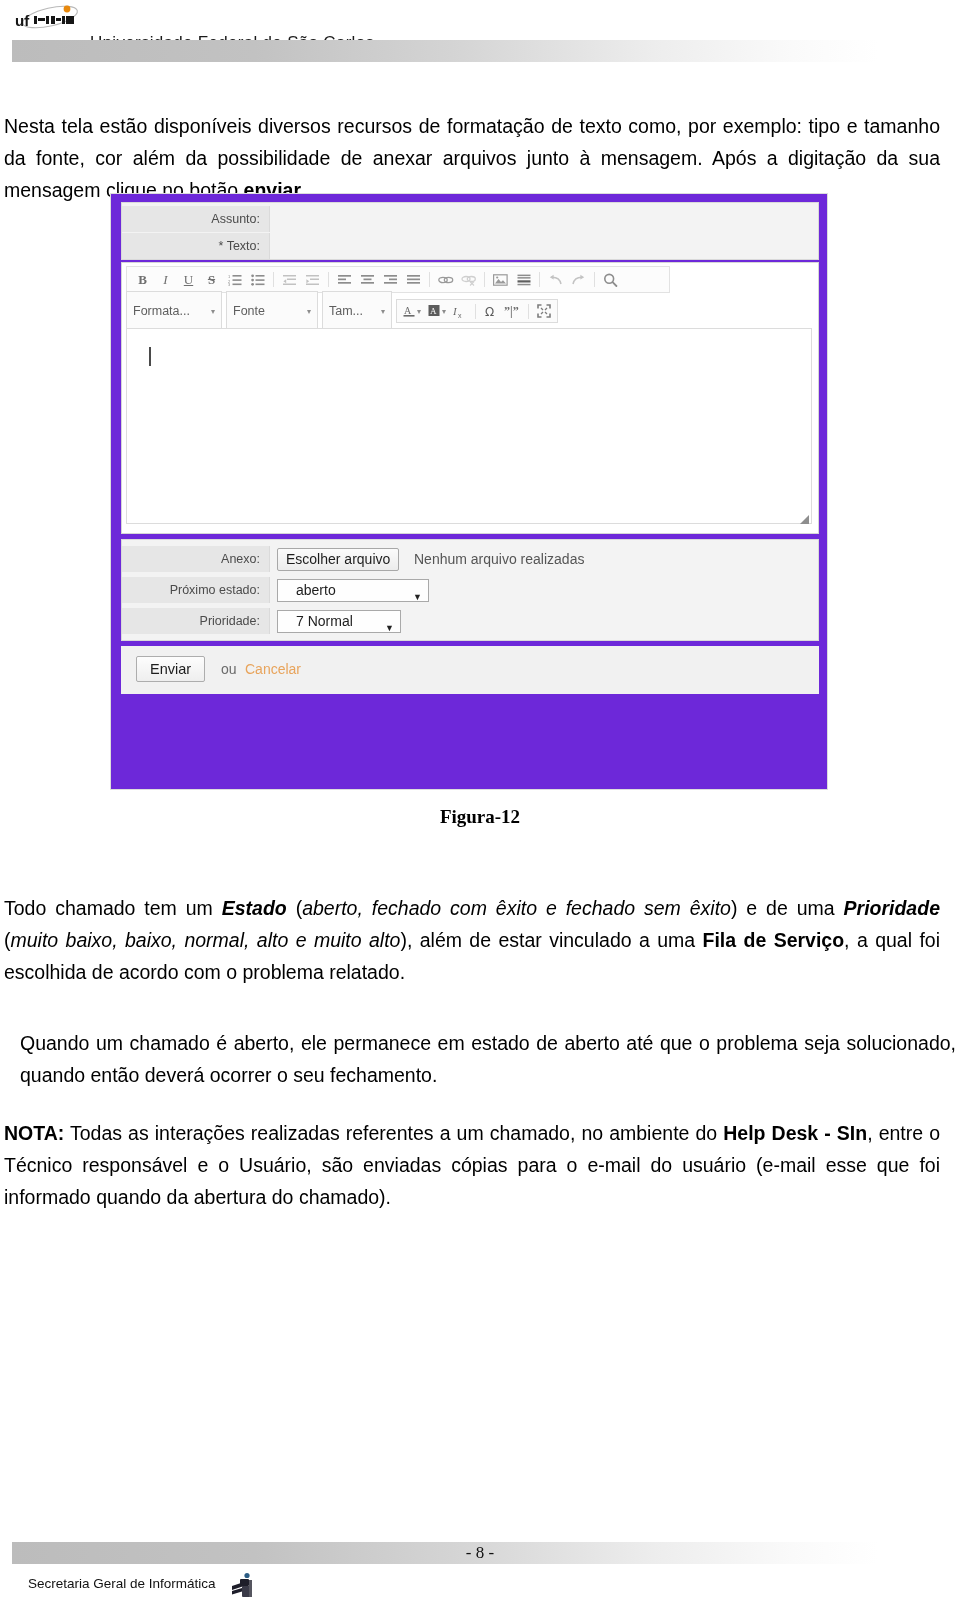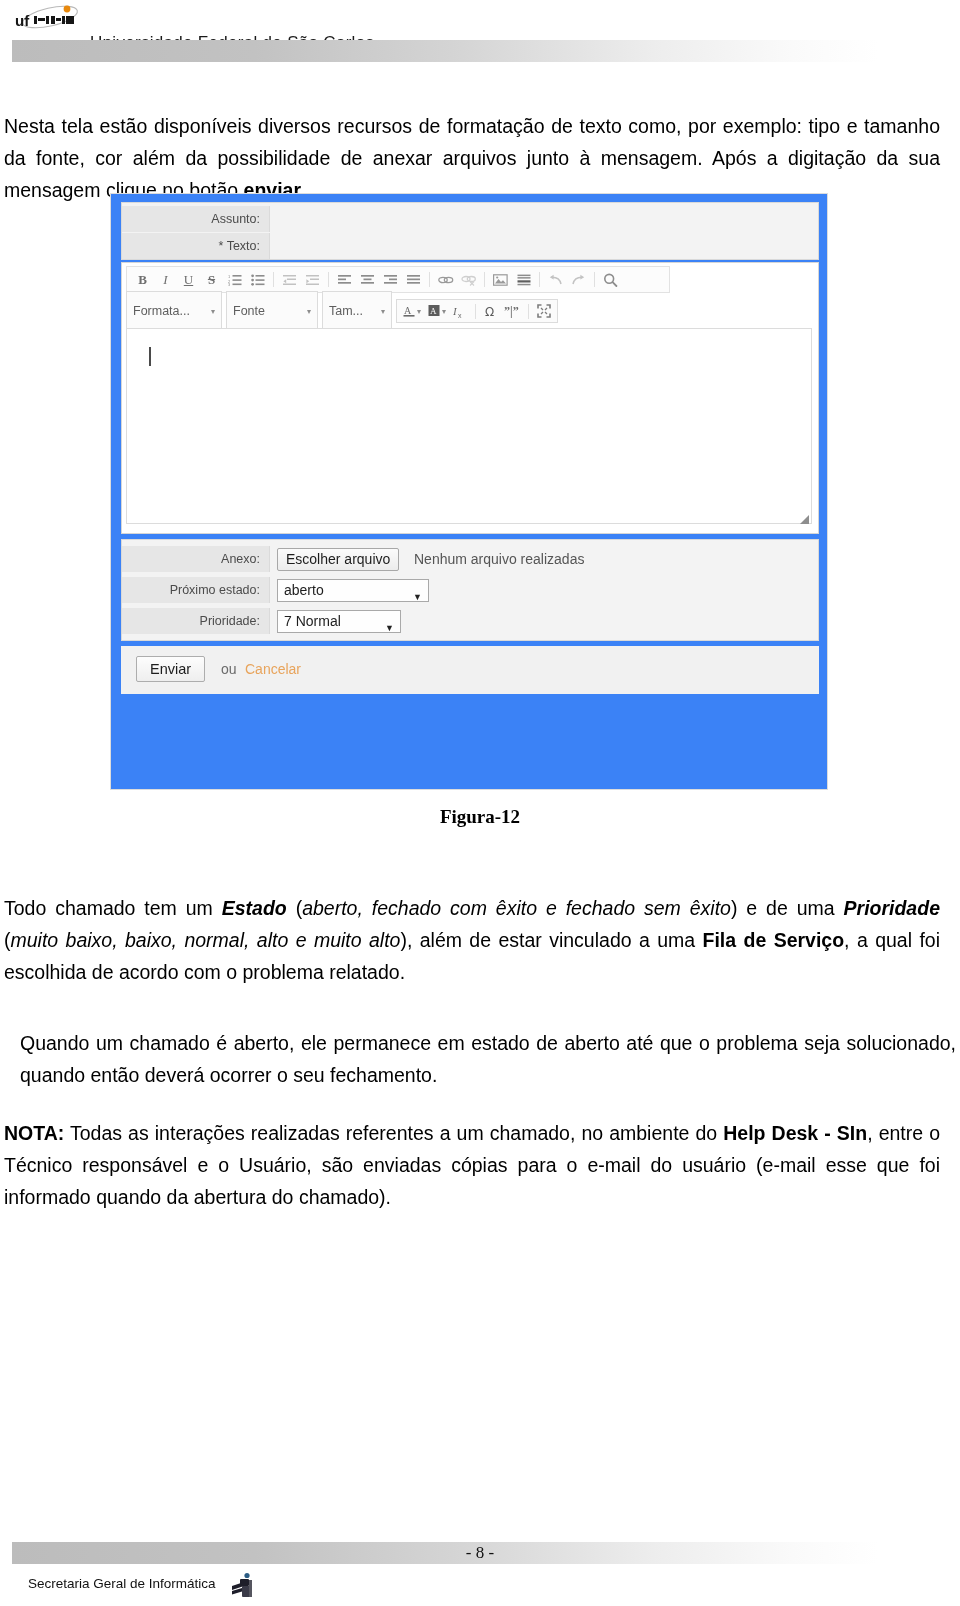--- a/index.html
+++ b/index.html
@@ -32,21 +32,21 @@
   .para .bi{font-weight:bold;font-style:italic;}
   #intro-para{left:4px;top:83px;width:936px;}
   #estado-para{left:4px;top:865px;width:936px;}
   #aberto-para{left:20px;top:1000px;width:936px;}
   #nota-para{left:4px;top:1090px;width:936px;text-indent:0;}
 
   
   #figure-12{position:absolute;left:110px;top:193px;width:718px;height:597px;}
   #form-shot{
     position:absolute;left:0;top:0;width:718px;height:597px;
-    background:#3b82f6;border:1px solid #dcdcdc;box-sizing:border-box;
+    background:#6d28d9;border:1px solid #dcdcdc;box-sizing:border-box;
   }
   .panel{
     position:absolute;background:#f6f6f6;border:1px solid #d9d9d9;box-sizing:border-box;
   }
   
   #fields-panel{left:10px;top:8px;width:698px;height:58px;background:#f3f3f3;}
   .field-row{position:absolute;left:0;height:26px;}
   .field-label{
     position:absolute;left:0;top:0;width:148px;height:26px;
     background:#e6e6e6;border-right:1px solid #dadada;
@@ -106,21 +106,21 @@
     border:1px solid #a8a8a8;border-radius:2px;box-sizing:border-box;
     font-size:14px;color:#1d1d1d;line-height:21px;
   }
   #txt-nofile{
     position:absolute;left:292px;top:2px;height:23px;
     font-size:14px;color:#555;line-height:23px;white-space:nowrap;
   }
   .sel-box{
     position:absolute;left:155px;height:23px;
     background:#fefefe;border:1px solid #a9a9a9;box-sizing:border-box;
-    font-size:14px;color:#1d1d1d;line-height:21px;padding-left:6px;
+    font-size:14px;color:#1d1d1d;line-height:21px;padding-left:18px;
   }
   #sel-estado{top:2px;width:152px;}
   #sel-prioridade{top:2px;width:124px;}
   .sel-arrow{position:absolute;right:6px;top:7px;font-size:9px;color:#222;}
 
   
   #submit-bar{position:absolute;left:10px;top:452px;width:698px;height:48px;background:#f1f1f1;}
   #btn-enviar{
     position:absolute;left:15px;top:10px;height:26px;padding:0 13px;
     background:linear-gradient(to bottom,#fdfdfd,#eeeeee);

